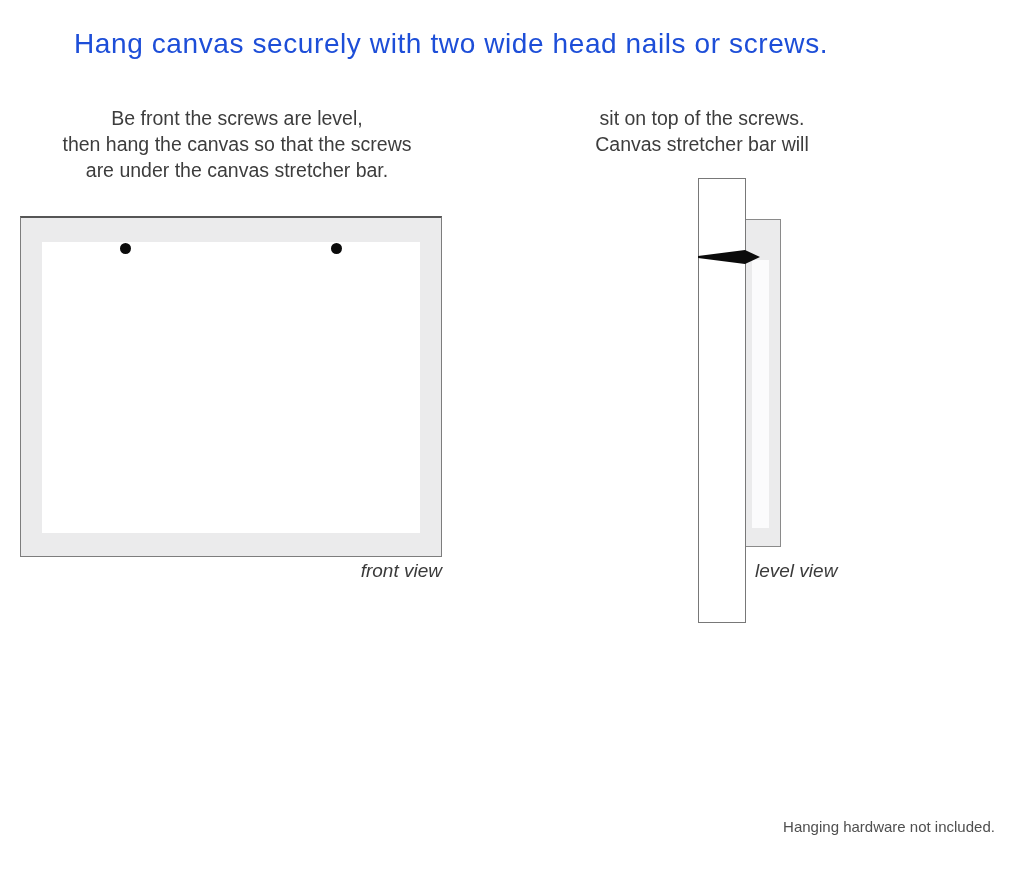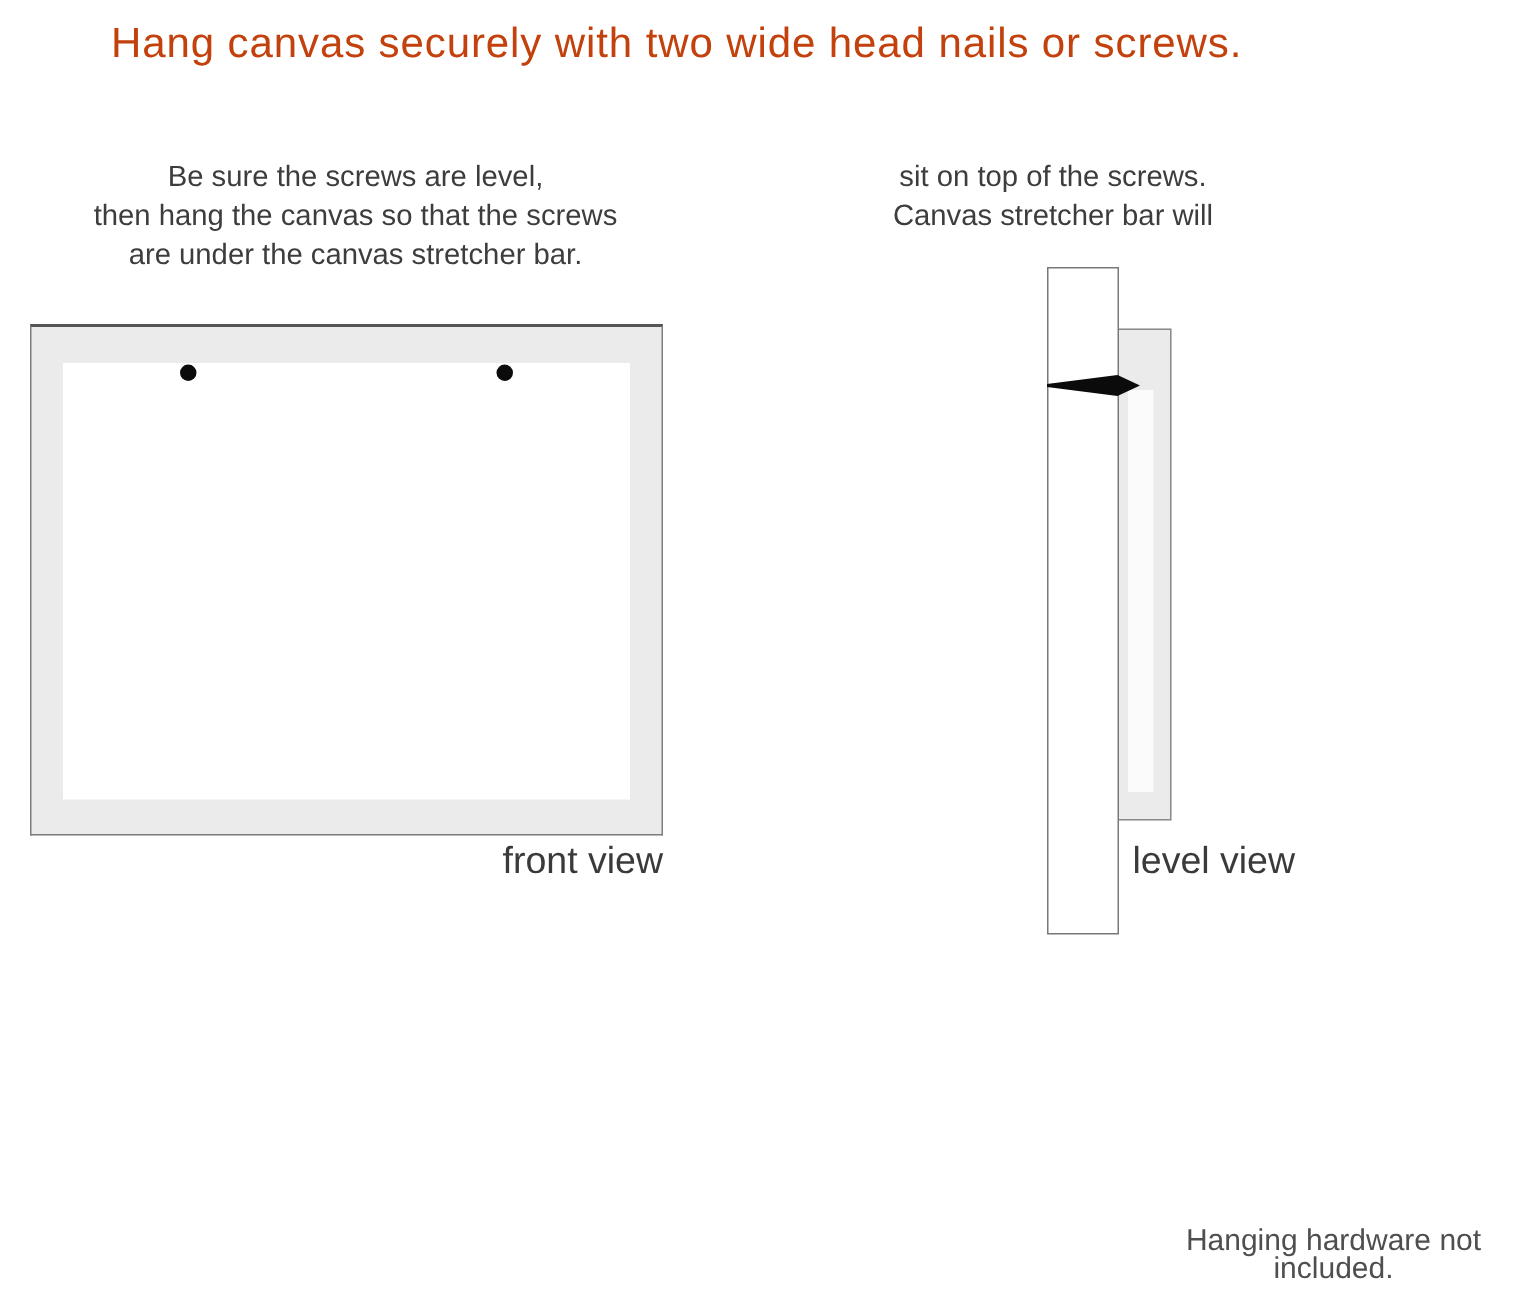--- a/index.html
+++ b/index.html
@@ -13,54 +13,55 @@
     height: 875px;
     background: #ffffff;
     font-family: "Liberation Sans", "DejaVu Sans", sans-serif;
     color: #3d3d3d;
     overflow: hidden;
   }
   
   .title {
     position: absolute;
     left: 74px;
-    top: 13px;
+    top: 28px;
     font-size: 28px;
     font-weight: 400;
     letter-spacing: 0.6px;
-    color: #c2410c;
+    color: #1d4ed8;
     white-space: nowrap;
   }
   .instruction {
     position: absolute;
     top: 105px;
     text-align: center;
     font-size: 19.5px;
     line-height: 26px;
     color: #3d3d3d;
   }
   .instruction.left  { left: 27px;  width: 420px; }
   .instruction.right { left: 562px; width: 280px; }
 
   .view-label {
     position: absolute;
-    font-size: 25px;
+    font-size: 19px;
     color: #3a3a3a;
     white-space: nowrap;
+    font-style: italic;
   }
   .front-label { top: 560px; left: 240px; width: 202px; text-align: right; }
   .side-label  { top: 560px; left: 755px; }
 
   .footer {
     position: absolute;
     left: 768px;
     top: 818px;
     width: 242px;
     text-align: center;
-    font-size: 20px;
+    font-size: 15px;
     line-height: 18.5px;
     color: #4f4f4f;
   }
 
   
   .front-frame {
     position: absolute;
     left: 20px;
     top: 216px;
     width: 422px;
@@ -127,21 +128,21 @@
   }
 </style>
 </head>
 <body>
 
 <div class="page">
 
   <div class="title">Hang canvas securely with two wide head nails or screws.</div>
 
   <div class="instruction left">
-    <div>Be sure the screws are level,</div>
+    <div>Be front the screws are level,</div>
     <div>then hang the canvas so that the screws</div>
     <div>are under the canvas stretcher bar.</div>
   </div>
 
   <div class="instruction right">
     <div>sit on top of the screws.</div>
     <div>Canvas stretcher bar will</div>
   </div>
 
   <div class="front-frame">

